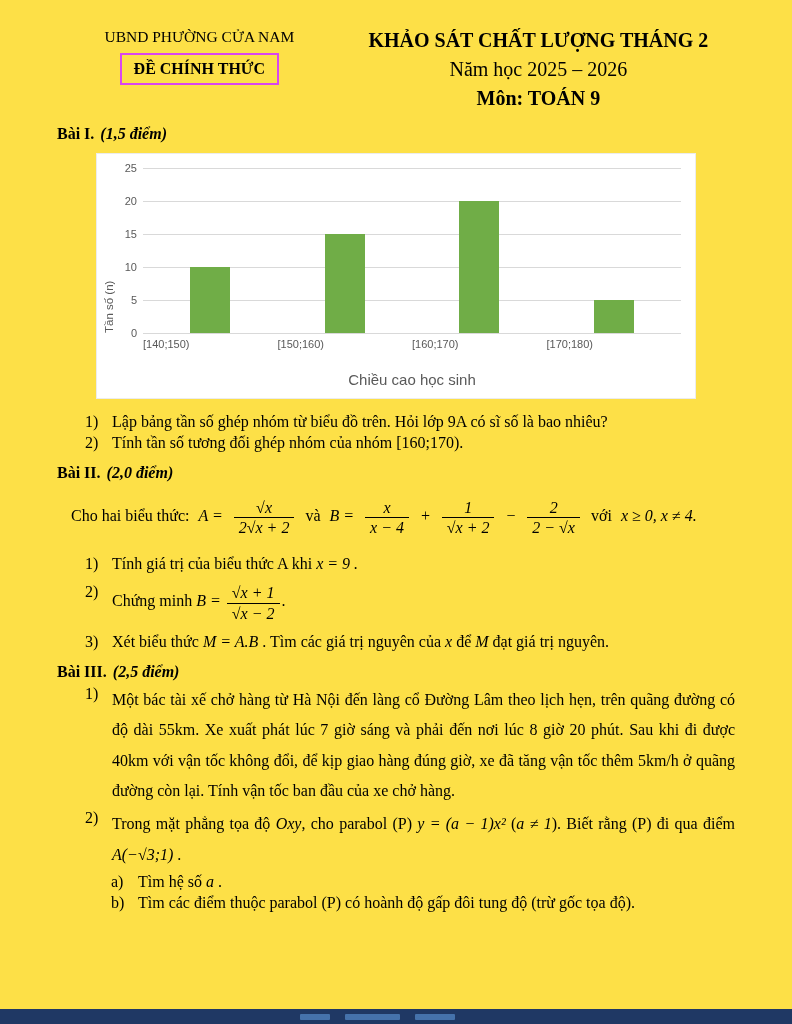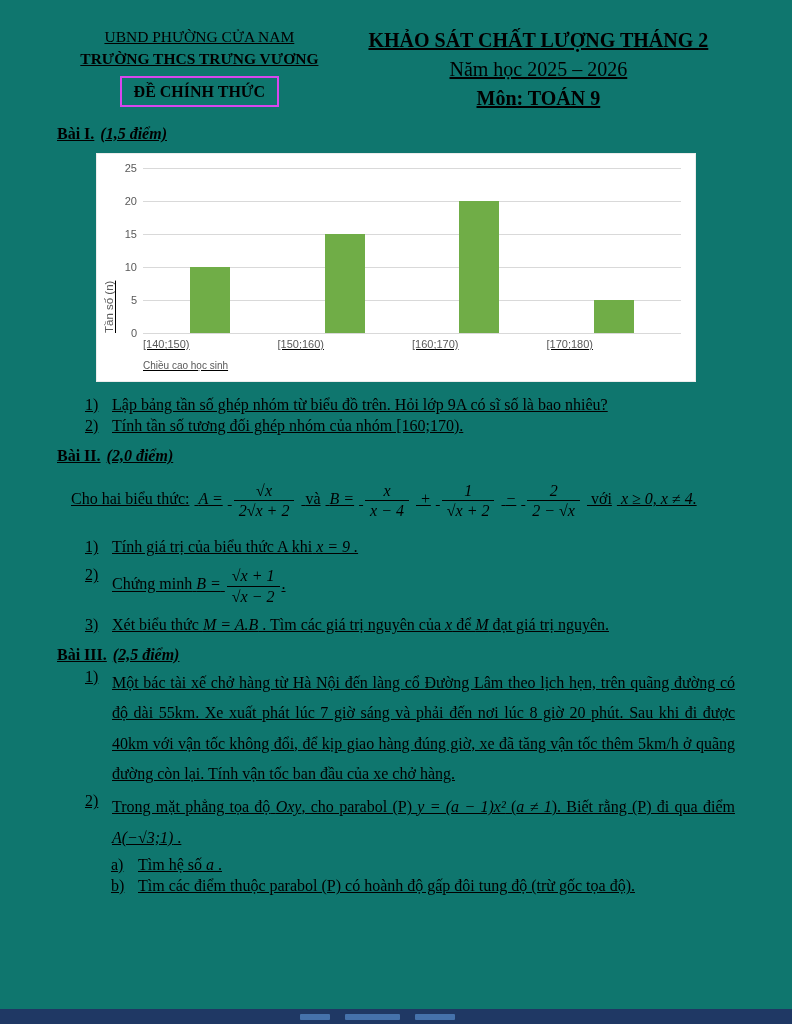--- a/index.html
+++ b/index.html
@@ -1,19 +1,19 @@
 <!DOCTYPE html>
 <html><head>
 <meta charset="utf-8">
 <style>
   html,body{margin:0;padding:0;background:#e9e9e9;}
   .page{
-    width:792px;height:1024px;margin:0 auto;background:#0f766e;
+    width:792px;height:1024px;margin:0 auto;background:#fde047;
     position:relative;box-sizing:border-box;padding:26px 57px 0 57px;
-    font-family:"Liberation Serif",serif;font-size:16px;color:#000;overflow:hidden;text-decoration:underline;
+    font-family:"Liberation Serif",serif;font-size:16px;color:#000;overflow:hidden;
   }
   .b{font-weight:bold}
   .i{font-style:italic}
   .bi{font-weight:bold;font-style:italic}
   .m{font-style:italic}
 
   
   .header{display:flex;margin-bottom:10px}
   .header-left{width:42%;text-align:center;line-height:1.45;font-size:15.5px}
   .header-right{width:58%;text-align:center;line-height:1.45;font-size:20px}
@@ -46,35 +46,34 @@
   .yaxis{position:relative;width:26px;height:165px;flex:none}
   .ytick{position:absolute;right:6px;transform:translateY(-50%);font-family:"Liberation Sans",sans-serif;font-size:11px;color:#595959}
   .plotcol{flex:1}
   .plot{position:relative;height:165px}
   .gridline{position:absolute;left:0;right:0;height:1px;background:#d9d9d9}
   .bar-row{position:absolute;left:0;right:0;top:0;bottom:0;display:flex;align-items:flex-end}
   .bar-slot{flex:1;display:flex;justify-content:center;align-items:flex-end;height:100%}
   .bar{width:40px}
   .xcats{display:flex;margin-top:5px}
   .xcat{flex:1;text-align:left;font-family:"Liberation Sans",sans-serif;font-size:11px;color:#595959}
-  .xlabel{font-family:"Liberation Sans",sans-serif;font-size:10px;color:#595959;margin-top:10px}
+  .xlabel{text-align:center;font-family:"Liberation Sans",sans-serif;font-size:15px;color:#595959;margin-top:21px}
 
   
   .footer-bar{position:absolute;left:0;right:0;bottom:0;height:15px}
   .footer-mark{position:absolute;bottom:4px;height:6px;border-radius:1px;background:#4f81bd;opacity:.8}
 </style>
 </head>
 <body>
 
 <div class="page">
 
   <div class="header">
     <div class="header-left">
       <div>UBND PHƯỜNG CỬA NAM</div>
-      <div class="b">TRƯỜNG THCS TRƯNG VƯƠNG</div>
       <div class="official-box">
         <span>ĐỀ CHÍNH THỨC</span>
       </div>
     </div>
     <div class="header-right">
       <div class="b">KHẢO SÁT CHẤT LƯỢNG THÁNG 2</div>
       <div>Năm học 2025 – 2026</div>
       <div class="b">Môn: TOÁN 9</div>
     </div>
   </div>

